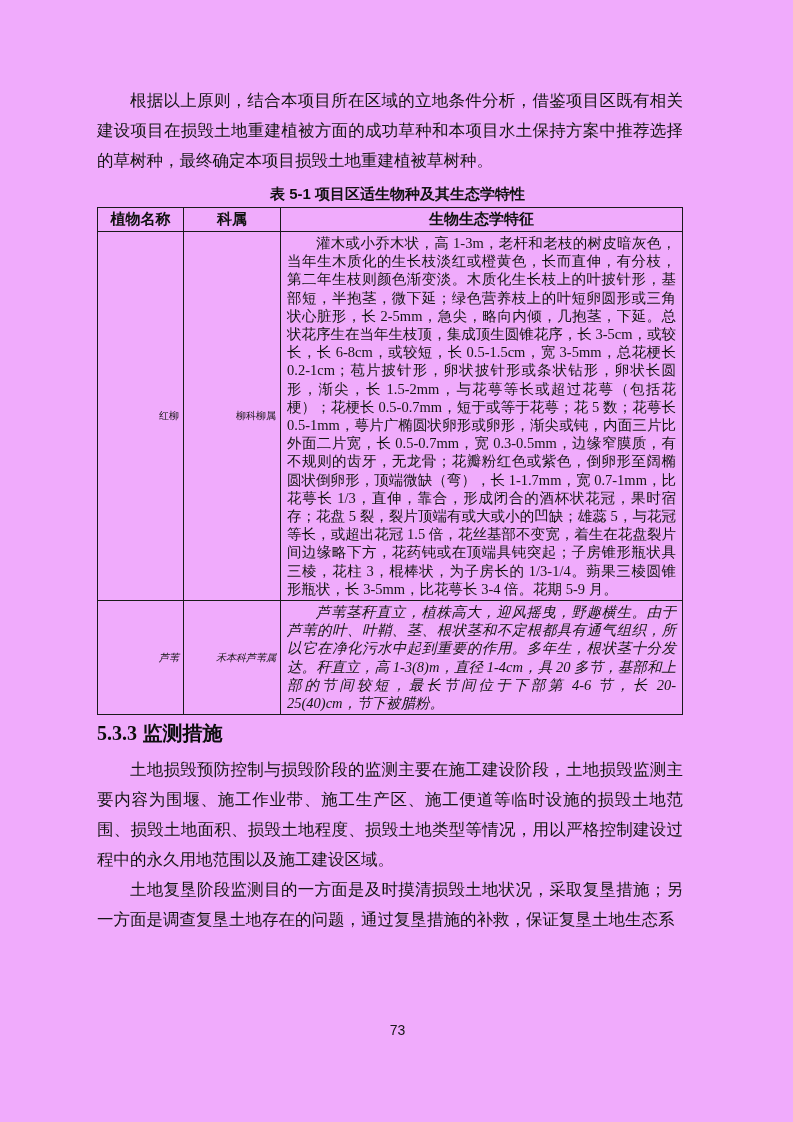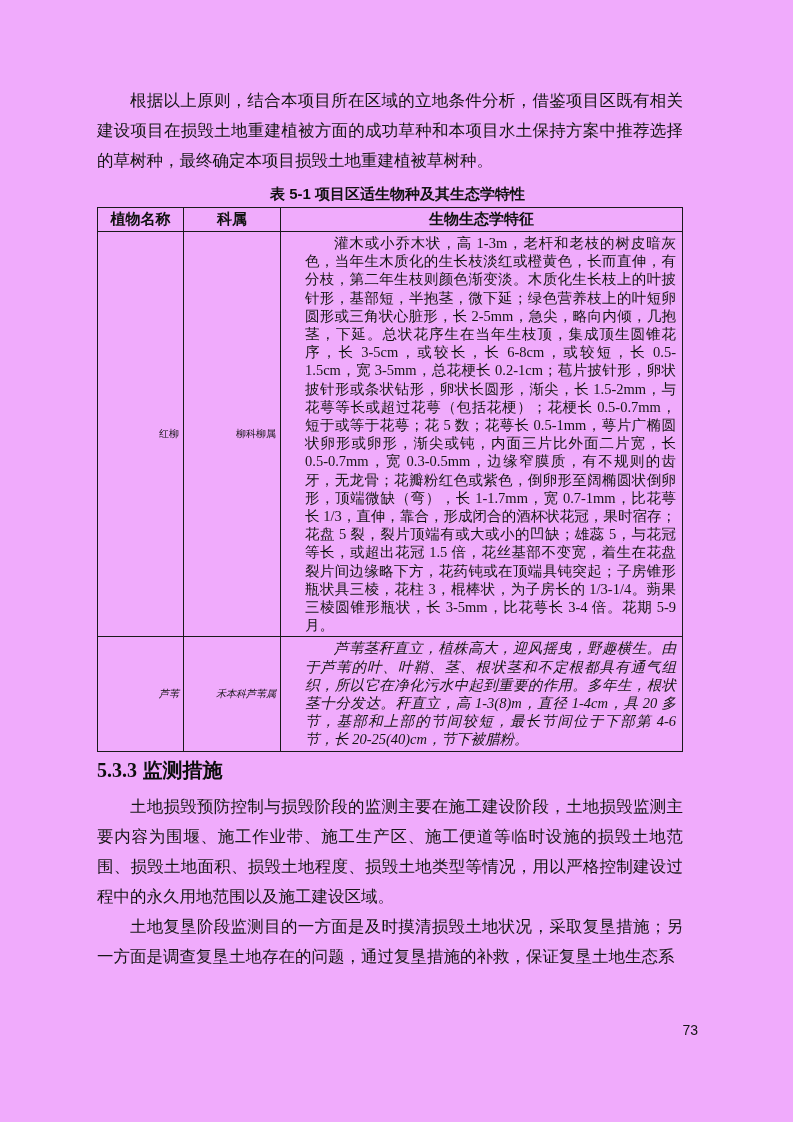--- a/index.html
+++ b/index.html
@@ -26,36 +26,36 @@
   }
   table.species th, table.species td { border:1px solid #1a1a1a; box-sizing:border-box; }
   table.species th {
     font-size:15px; font-weight:bold; padding:2px 2px; height:22px;
     text-align:center; color:#111;
   }
   td.c-center {
     text-align:right; vertical-align:middle; font-size:10px;
     padding:2px 4px; color:#151515; line-height:20px;
   }
-  td.c-traits { vertical-align:top; padding:2px 6px 2px 24px; }
+  td.c-traits { vertical-align:top; padding:2px 6px 2px 6px; }
   td.r1 { height:356px; }
   td.r2 { height:106px;font-style:italic; }
   .traits {
     font-size:14.5px; line-height:18.2px; text-align:justify;
     text-indent:29px; color:#151515;
   }
   h2.section-heading {
     margin:5px 0 9px 0; font-size:20px; line-height:26px; font-weight:bold;
     font-family:"Liberation Sans","DejaVu Sans",sans-serif; color:#0d0d0d;
   }
   h2.section-heading .num {
     font-family:"Liberation Serif","DejaVu Serif",serif; font-weight:bold;
   }
   .page-number {
-    position:absolute; left:97px; top:1022px; width:601px; text-align:right;
+    position:absolute; left:97px; top:1022px; width:601px; text-align:center;
     font-size:14px; color:#151515;
     font-family:"Liberation Sans","DejaVu Sans",sans-serif;
   }
 </style>
 </head>
 <body>
 
 <div class="page">
 
   <p class="body-text">根据以上原则，结合本项目所在区域的立地条件分析，借鉴项目区既有相关建设项目在损毁土地重建植被方面的成功草种和本项目水土保持方案中推荐选择的草树种，最终确定本项目损毁土地重建植被草树种。</p>

